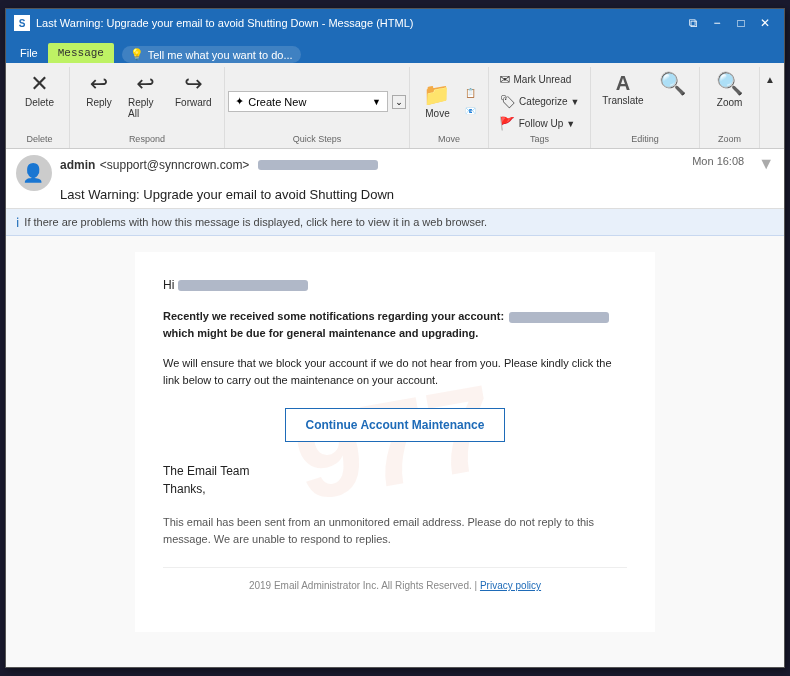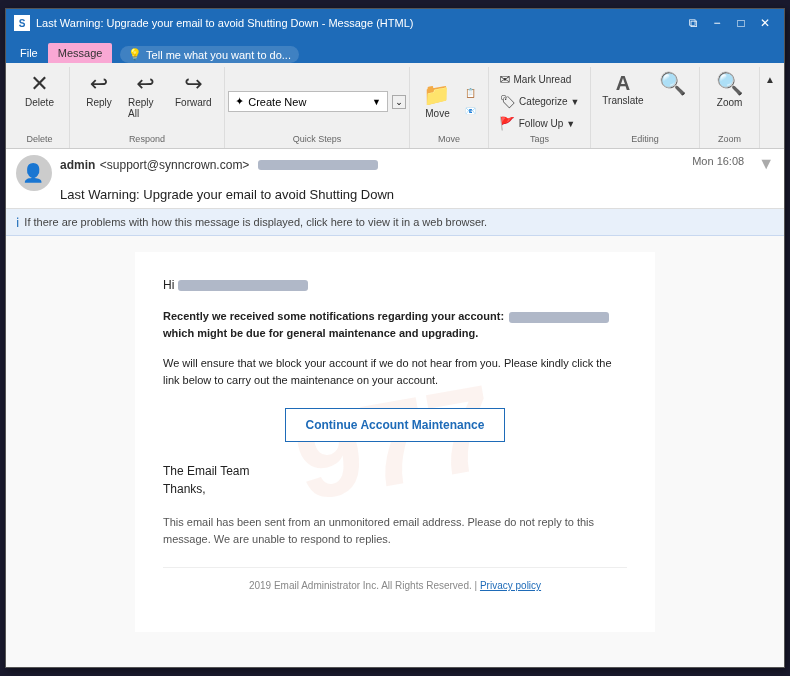--- a/index.html
+++ b/index.html
@@ -78,22 +78,23 @@
       height: 26px;
     }
     .ribbon-tab {
       padding: 4px 10px;
       font-size: 11px;
       cursor: pointer;
       border-radius: 2px 2px 0 0;
       color: white;
     }
     .ribbon-tab.active {
-      background: #f9a8d4;
+      background: #bef264;
       color: #333;
+      font-family: Liberation Mono, monospace;
     }
     .tell-me-bar {
       margin-left: 8px;
       display: flex;
       align-items: center;
       background: rgba(255,255,255,0.15);
       border-radius: 12px;
       padding: 2px 8px;
       gap: 4px;
       font-size: 11px;

